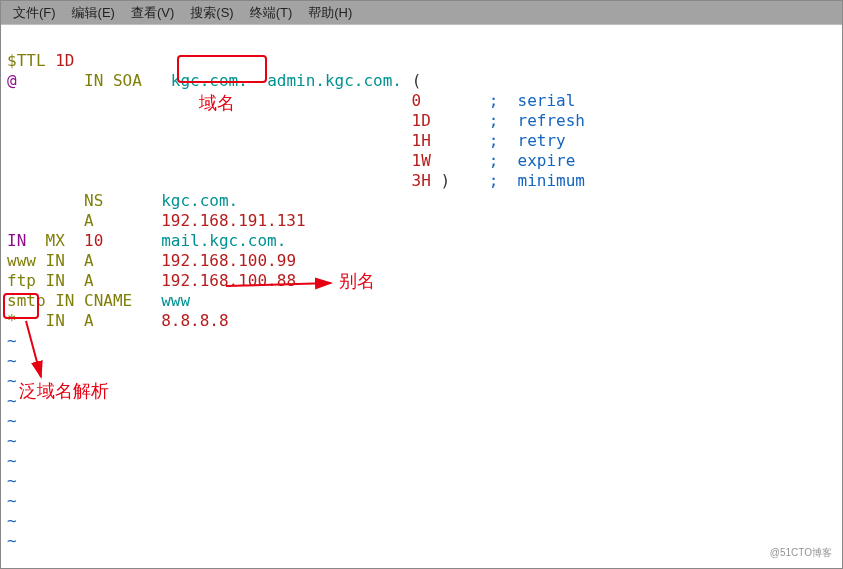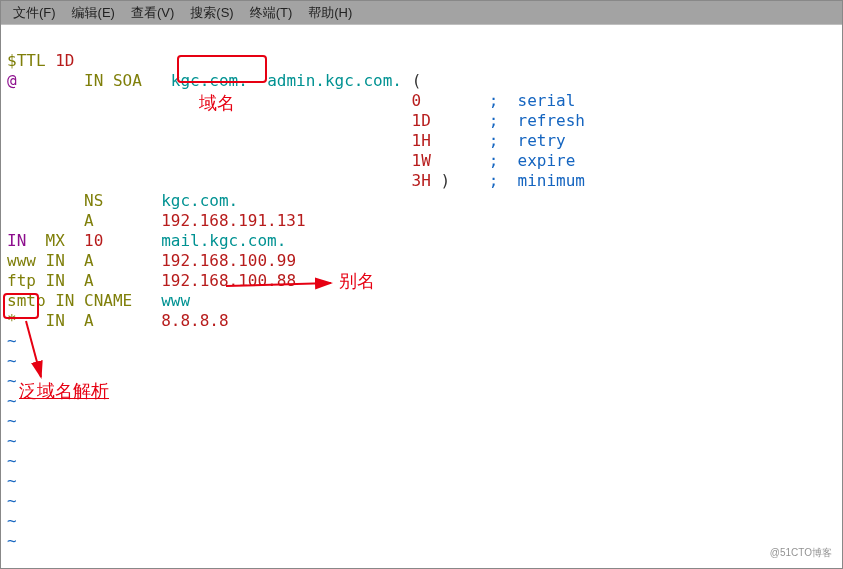--- a/index.html
+++ b/index.html
@@ -107,21 +107,21 @@
 <span class="tilde">~</span>
 <span class="tilde">~</span>
 <span class="tilde">~</span>
 </div>
 
 <div class="redbox" style="left:176px; top:54px; width:90px; height:28px;"></div>
 <div class="redbox" style="left:2px; top:292px; width:36px; height:26px;"></div>
 
 <div class="annotation" style="left:198px; top:90px;">域名</div>
 <div class="annotation" style="left:338px; top:268px;text-align:center;">别名</div>
-<div class="annotation" style="left:18px; top:378px;text-decoration:underline;">泛域名解析</div>
+<div class="annotation" style="left:18px; top:378px;">泛域名解析</div>
 
 <svg class="arrow" style="left:220px; top:270px; width:120px; height:30px;">
   <defs>
     <marker id="ah1" markerWidth="10" markerHeight="10" refX="8" refY="3" orient="auto">
       <path d="M0,0 L0,6 L9,3 z" fill="#e60012"></path>
     </marker>
   </defs>
   <line x1="5" y1="15" x2="110" y2="12" stroke="#e60012" stroke-width="2" marker-end="url(#ah1)"></line>
 </svg>
 

